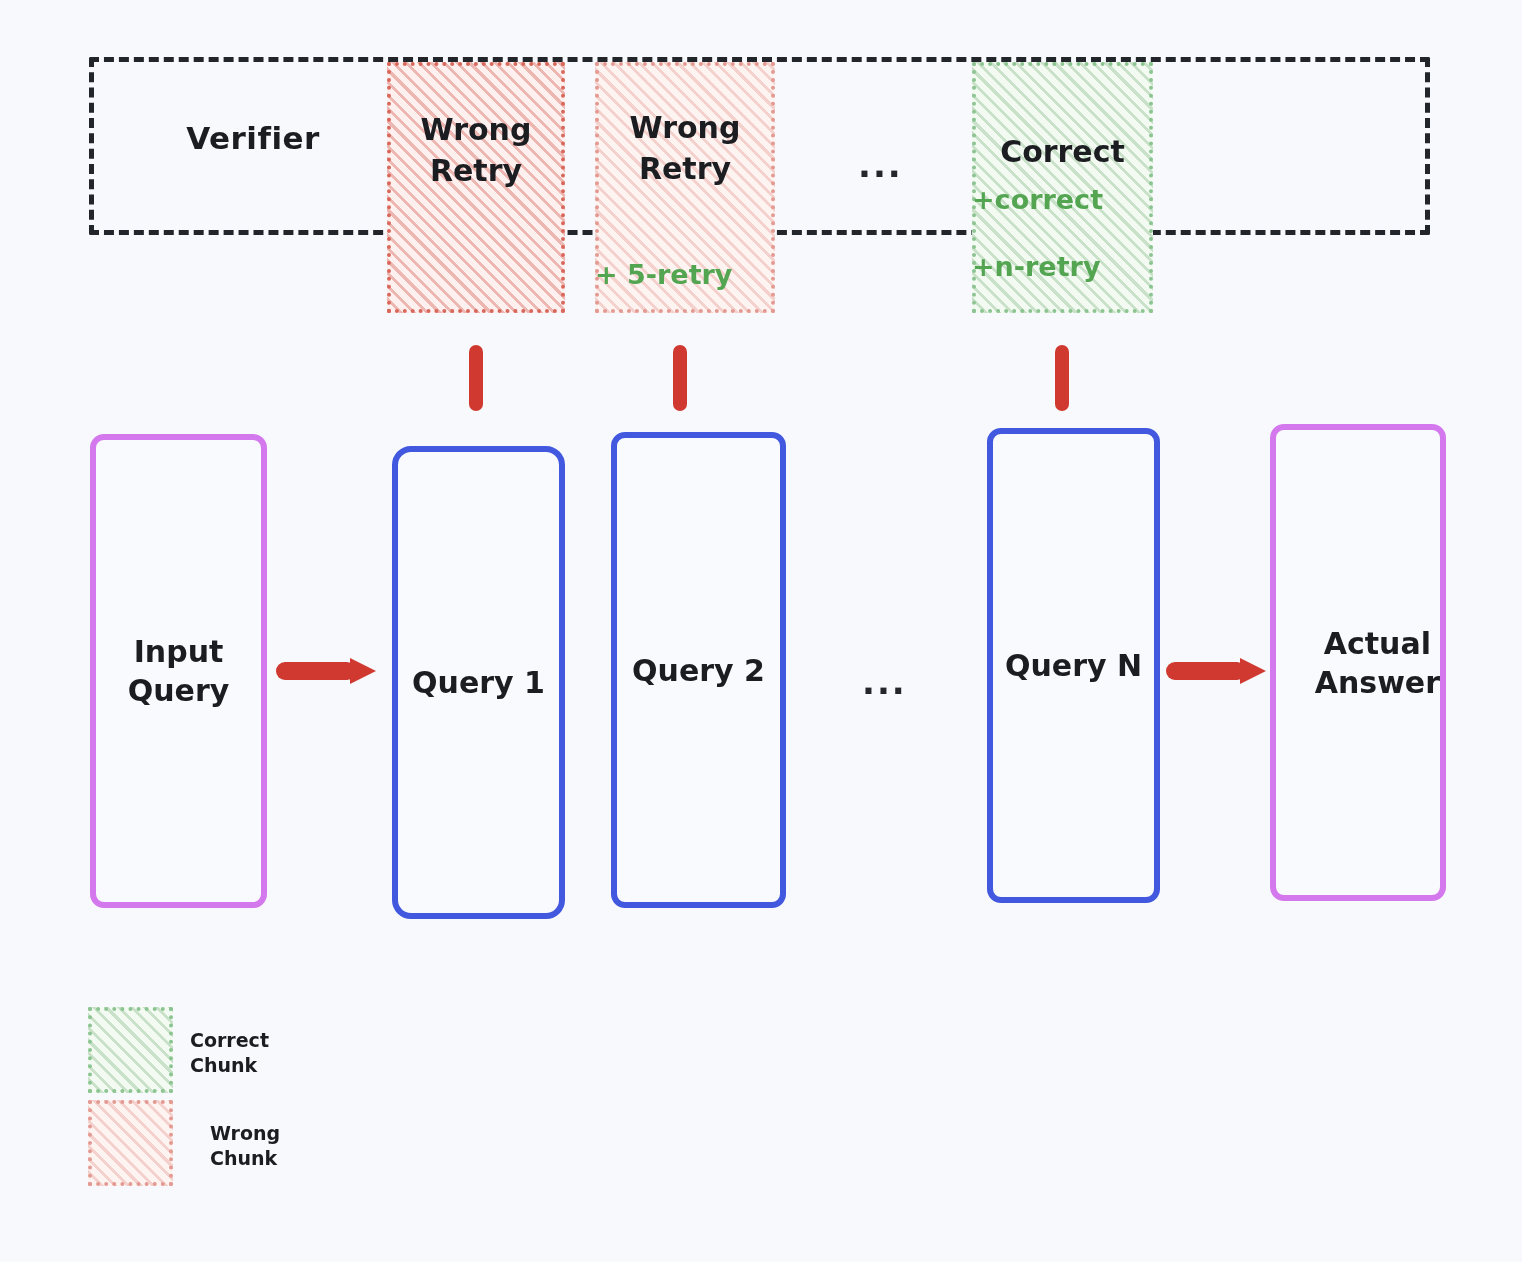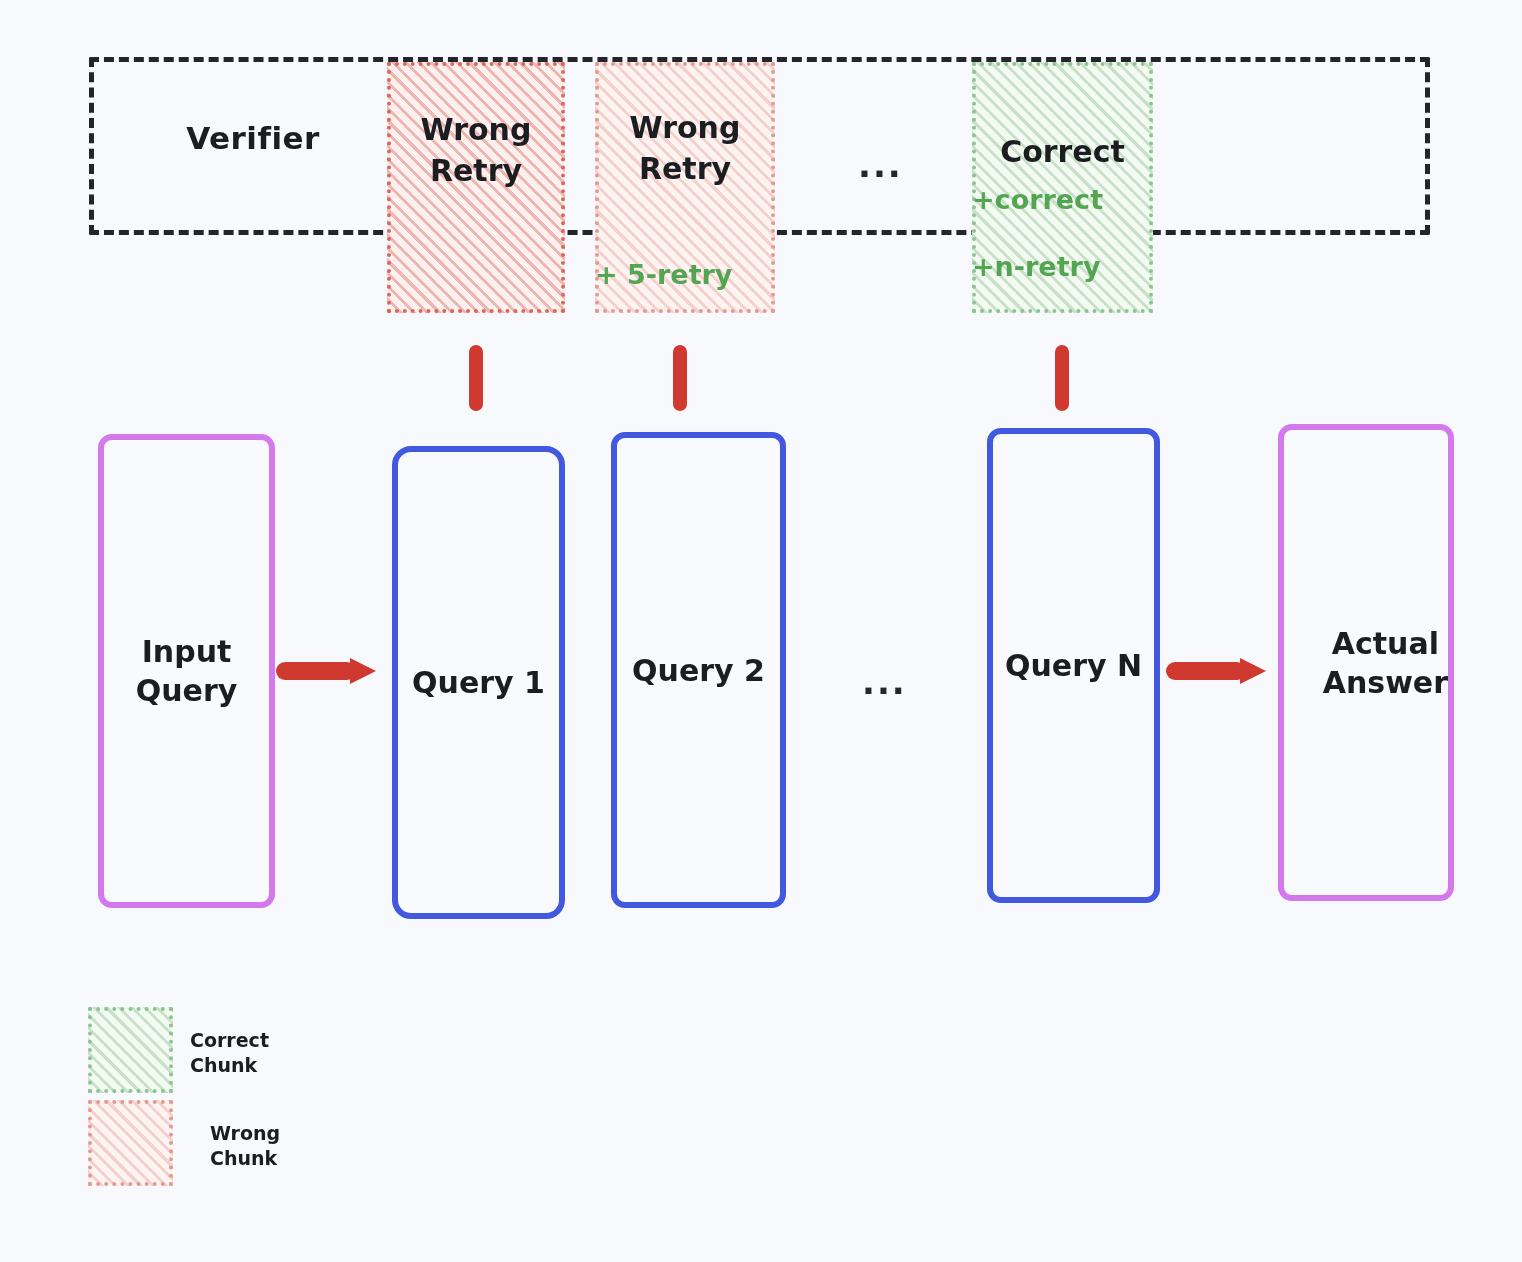--- a/index.html
+++ b/index.html
@@ -139,21 +139,21 @@
     position: absolute;
     box-sizing: border-box;
     background: #f9fafd;
     border-radius: 14px;
     display: flex;
     align-items: center;
     justify-content: center;
     z-index: 3;
   }
   .rbox-blue { border: 6px solid #4158df; }
-  .rbox-purple { border: 6px solid #d478ee; margin-left: 8px; }
+  .rbox-purple { border: 6px solid #d478ee; }
   .rbox-label {
     font-size: 30px;
     font-weight: 700;
     color: #1b1d21;
     text-align: center;
     line-height: 1.3;
     white-space: pre-line;
   }
 
   

